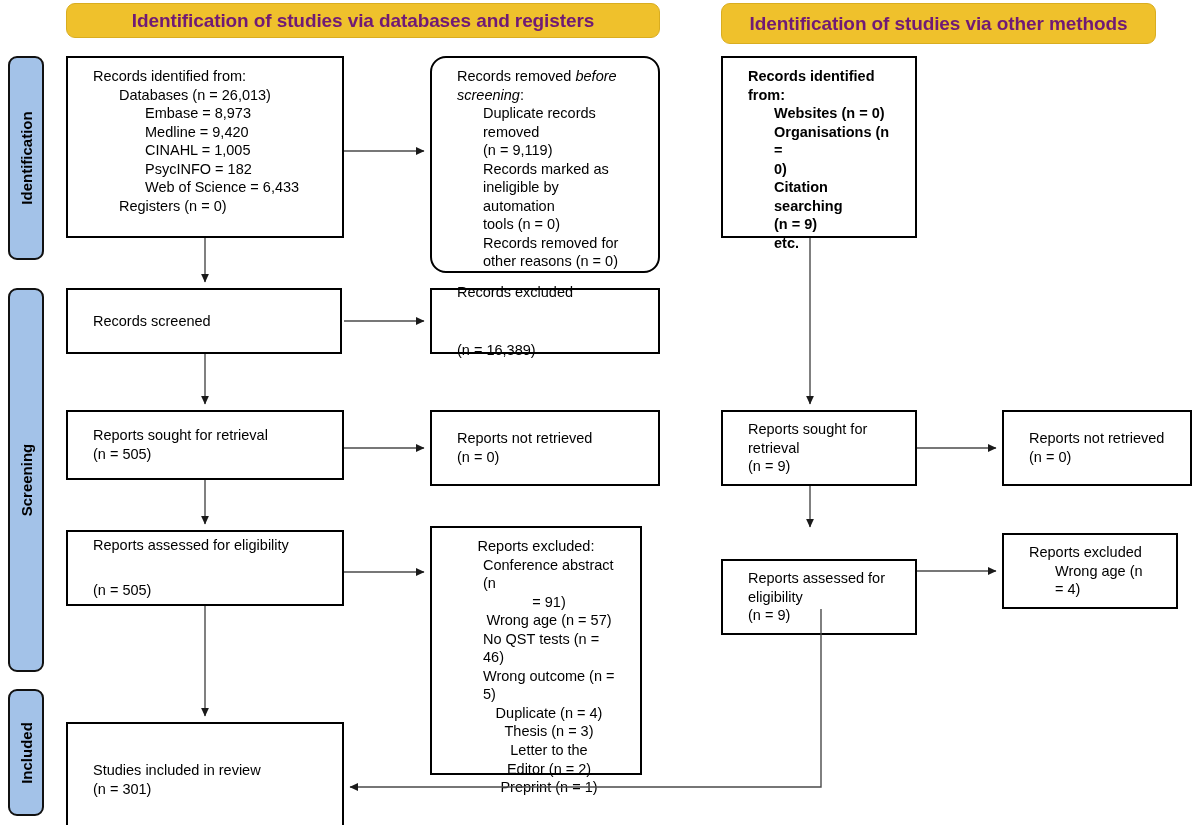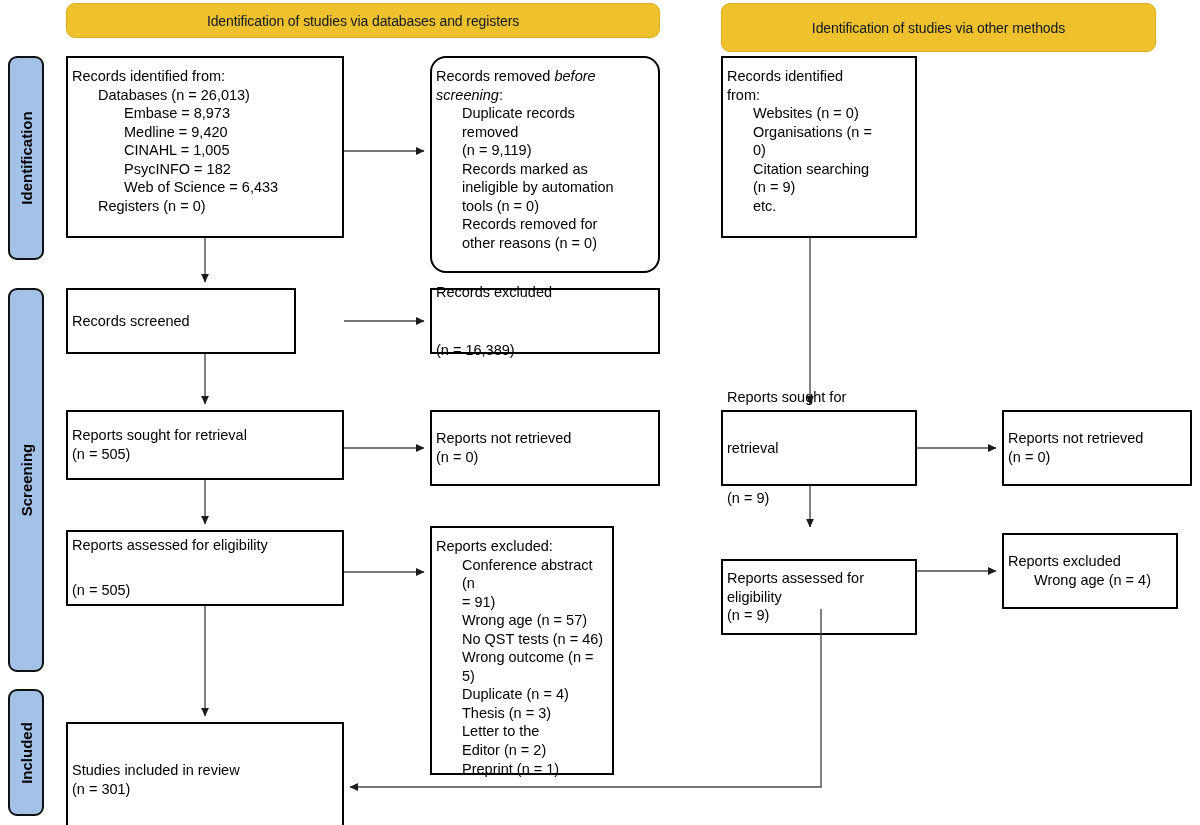--- a/index.html
+++ b/index.html
@@ -17,23 +17,23 @@
   }
   
   .hdr {
     position: absolute;
     background: #efc12c;
     border: 1px solid #d9ad20;
     border-radius: 9px;
     display: flex;
     align-items: center;
     justify-content: center;
-    font-weight: normal;
-    font-size: 14px;
-    color: #0f172a;
+    font-weight: bold;
+    font-size: 19px;
+    color: #701a75;
     letter-spacing: -0.1px;
     box-sizing: border-box;
   }
   
   .stage {
     position: absolute;
     background: #a3c2e8;
     border: 2px solid #111;
     border-radius: 9px;
     box-sizing: border-box;
@@ -51,21 +51,21 @@
   }
   
   .box {
     position: absolute;
     background: #ffffff;
     border: 2px solid #000;
     box-sizing: border-box;
     display: flex;
     flex-direction: column;
     justify-content: center;
-    padding: 4px 4px;
+    padding: 4px 25px;
   }
   .box.topalign { justify-content: flex-start; padding-top: 9px; }
   .line {
     font-size: 14.5px;
     line-height: 1.28;
     color: #000;
     white-space: pre-wrap;
   }
   .line.ind1 { padding-left: 26px; }
   .line.ind2 { padding-left: 52px; }
@@ -79,21 +79,21 @@
   }
 </style>
 </head>
 <body>
 
 <div id="canvas">
 
   <div class="hdr" style="left:66px; top:3px; width:594px; height:35px;">
     <span>Identification of studies via databases and registers</span>
   </div>
-  <div class="hdr" style="left:721px; top:3px; width:435px; height:49px;">
+  <div class="hdr" style="left:721px; top:3px; width:435px; height:41px;">
     <span>Identification of studies via other methods</span>
   </div>
 
   <div class="stage" style="left:8px; top:56px; width:36px; height:204px;">
     <span class="lbl">Identification</span>
   </div>
   <div class="stage" style="left:8px; top:288px; width:36px; height:384px;">
     <span class="lbl">Screening</span>
   </div>
   <div class="stage" style="left:8px; top:689px; width:36px; height:127px;">
@@ -117,21 +117,21 @@
       <div class="line ind1">Duplicate records</div>
       <div class="line ind1">removed</div>
       <div class="line ind1">(n = 9,119)</div>
       <div class="line ind1">Records marked as</div>
       <div class="line ind1">ineligible by automation</div>
       <div class="line ind1">tools (n = 0)</div>
       <div class="line ind1">Records removed for</div>
       <div class="line ind1">other reasons (n = 0)</div>
     </div>
 
-  <div class="box" style="left:66px; top:288px; width:230px; height:66px;">
+  <div class="box" style="left:66px; top:288px; width:276px; height:66px;">
       <div class="line">Records screened</div>
     </div>
 
   <div class="box" style="left:430px; top:288px; width:230px; height:66px;gap:39px;">
       <div class="line">Records excluded</div>
       <div class="line">(n = 16,389)</div>
     </div>
 
   <div class="box" style="left:66px; top:410px; width:278px; height:70px;">
       <div class="line">Reports sought for retrieval</div>
@@ -141,51 +141,51 @@
   <div class="box" style="left:430px; top:410px; width:230px; height:76px;">
       <div class="line">Reports not retrieved</div>
       <div class="line">(n = 0)</div>
     </div>
 
   <div class="box" style="left:66px; top:530px; width:278px; height:76px;justify-content:space-between;">
       <div class="line">Reports assessed for eligibility</div>
       <div class="line">(n = 505)</div>
     </div>
 
-  <div class="box topalign" style="left:430px; top:526px; width:184px; height:249px;">
+  <div class="box topalign" style="left:430px; top:526px; width:212px; height:249px;align-items:center;">
       <div class="line">Reports excluded:</div>
       <div class="line ind1">Conference abstract (n</div>
       <div class="line ind1">= 91)</div>
       <div class="line ind1">Wrong age (n = 57)</div>
       <div class="line ind1">No QST tests (n = 46)</div>
       <div class="line ind1">Wrong outcome (n = 5)</div>
       <div class="line ind1">Duplicate (n = 4)</div>
       <div class="line ind1">Thesis (n = 3)</div>
       <div class="line ind1">Letter to the</div>
       <div class="line ind1">Editor (n = 2)</div>
       <div class="line ind1">Preprint (n = 1)</div>
     </div>
 
   <div class="box" style="left:66px; top:722px; width:278px; height:116px;">
       <div class="line">Studies included in review</div>
       <div class="line">(n = 301)</div>
     </div>
 
-  <div class="box topalign" style="left:721px; top:56px; width:196px; height:182px;">
+  <div class="box topalign" style="left:721px; top:56px; width:196px; height:182px;font-weight:bold;">
       <div class="line">Records identified</div>
       <div class="line">from:</div>
       <div class="line ind1">Websites (n = 0)</div>
       <div class="line ind1">Organisations (n =</div>
       <div class="line ind1">0)</div>
       <div class="line ind1">Citation searching</div>
       <div class="line ind1">(n = 9)</div>
       <div class="line ind1">etc.</div>
     </div>
 
-  <div class="box" style="left:721px; top:410px; width:196px; height:76px;gap:32px;">
+  <div class="box" style="left:721px; top:410px; width:196px; height:76px;">
       <div class="line">Reports sought for</div>
       <div class="line">retrieval</div>
       <div class="line">(n = 9)</div>
     </div>
 
   <div class="box" style="left:1002px; top:410px; width:190px; height:76px;">
       <div class="line">Reports not retrieved</div>
       <div class="line">(n = 0)</div>
     </div>
 

